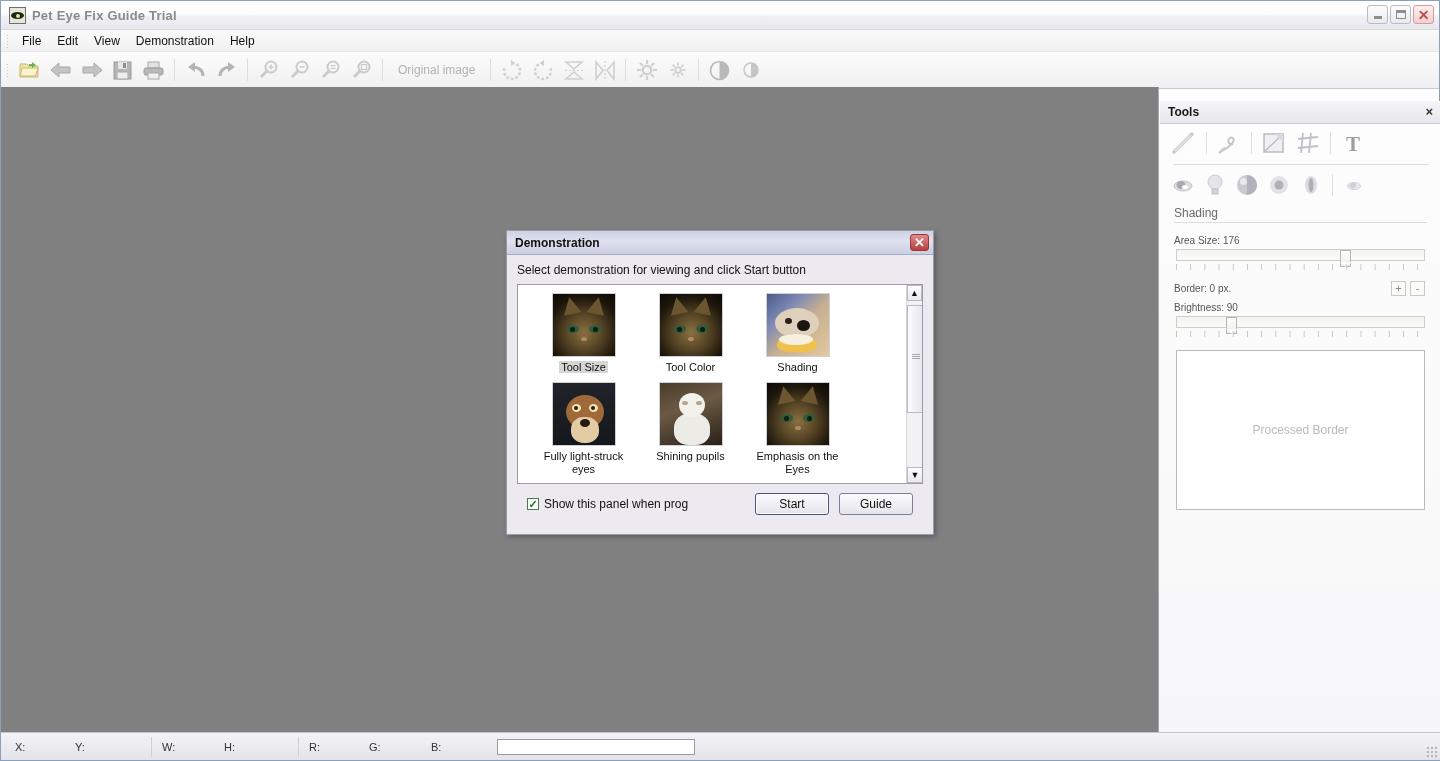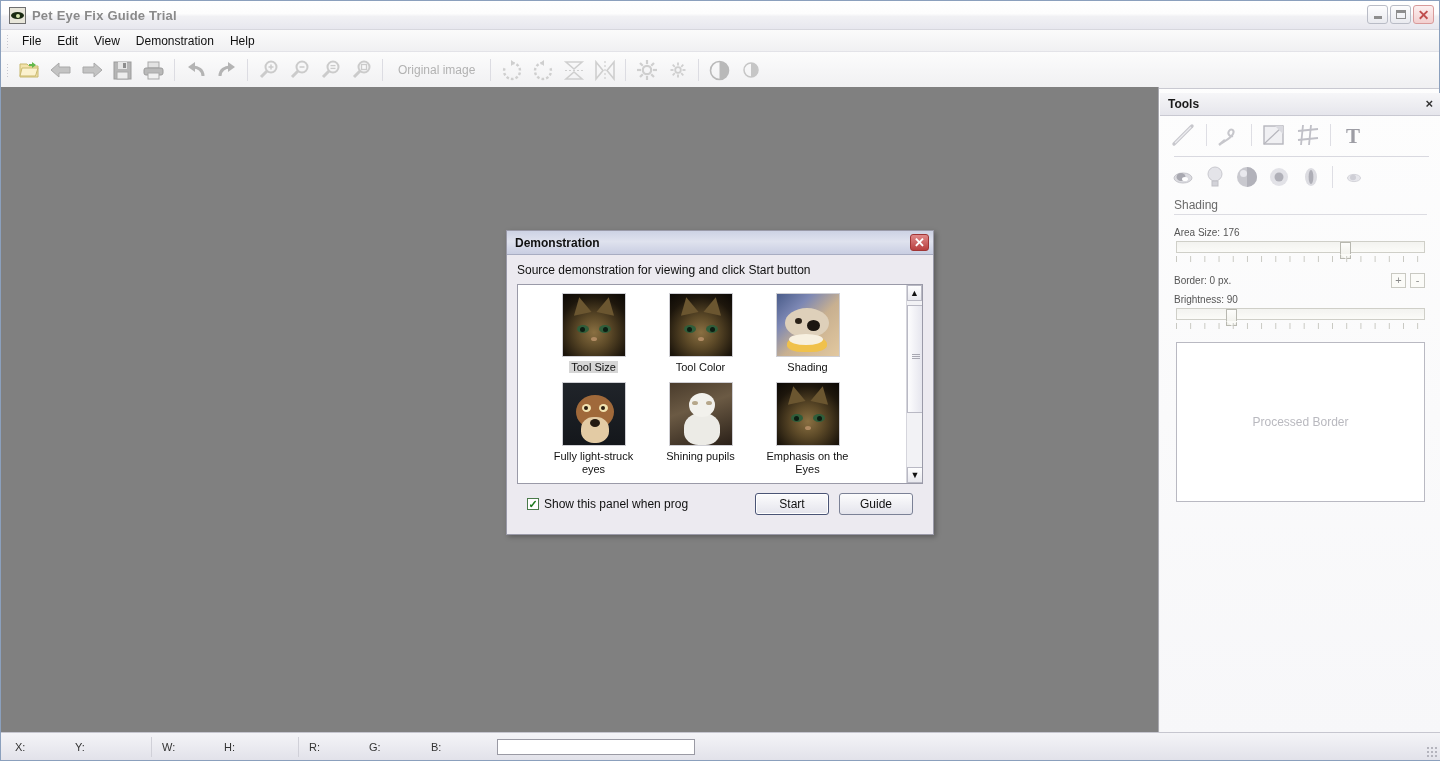--- a/index.html
+++ b/index.html
@@ -49,21 +49,21 @@
   .tb-btn{width:31px;height:30px;display:flex;align-items:center;justify-content:center;}
   .tb-sep{width:1px;height:22px;background:#dcdce2;margin:0 5px;}
   .tb-label{font-size:12px;color:#b2b2b2;padding:0 10px;white-space:nowrap;}
   svg{display:block;}
 
   
   .workspace{position:absolute;left:0;top:86px;width:1158px;height:646px;
     background:#808080;border-right:1px solid #a9a9b0;box-sizing:border-box;}
 
   
-  .tools{position:absolute;left:1159px;top:92px;width:281px;height:646px;
+  .tools{position:absolute;left:1159px;top:100px;width:281px;height:646px;
     background:linear-gradient(to bottom,#fdfdfd,#f7f7f9);box-sizing:border-box;}
   .tools-head{height:22px;display:flex;align-items:center;justify-content:space-between;
     background:linear-gradient(to bottom,#f6f6f8,#e6e6ec);
     border-bottom:1px solid #c9c9d2;padding:0 8px;}
   .tools-title{font-weight:bold;font-size:12px;color:#1a1a1a;}
   .tools-close{font-size:13px;font-weight:bold;color:#333;cursor:pointer;line-height:12px;}
   .tool-row{display:flex;align-items:center;padding:4px 8px;gap:2px;}
   .tool-icon{width:30px;height:28px;display:flex;align-items:center;justify-content:center;}
   .tool-icon.big{width:32px;height:30px;}
   .vsep{width:1px;height:22px;background:#dedee4;margin:0 4px;}
@@ -113,21 +113,21 @@
     border-bottom:1px solid #a8adc2;padding:0 4px 0 8px;box-sizing:border-box;}
   .dlg-title-text{font-weight:bold;font-size:12px;color:#101010;}
   .dlg-close{width:19px;height:17px;border:1px solid #a03535;border-radius:3px;
     background:linear-gradient(to bottom,#e08a8a,#b83f3f);
     display:flex;align-items:center;justify-content:center;
     color:#fff;font-size:13px;font-weight:bold;line-height:11px;box-sizing:border-box;}
   .dlg-body{padding:8px 10px 0 10px;}
   .dlg-hint{font-size:12px;color:#101010;margin-bottom:7px;}
   .listbox{position:relative;height:200px;background:#fff;border:1px solid #9a9aa8;
     box-sizing:border-box;overflow:hidden;}
-  .grid{display:flex;flex-wrap:wrap;padding:8px 2px 0 22px;}
+  .grid{display:flex;flex-wrap:wrap;padding:8px 2px 0 12px;}
   .cell{width:107px;text-align:center;margin-bottom:8px;}
   .thumb{width:64px;height:64px;margin:0 auto;border:1px solid #cfcfd4;
     box-sizing:border-box;overflow:hidden;position:relative;background:#2a2012;}
   .cell-label{font-size:11px;color:#111;margin-top:4px;line-height:13px;padding:0 4px;}
   .cell.selected .cell-label span{background:#d6d6d6;padding:0 2px;}
   .sbar{position:absolute;right:0;top:0;width:16px;height:100%;
     background:#f2f2f5;border-left:1px solid #d5d5dc;box-sizing:border-box;}
   .sbar-btn{height:16px;display:flex;align-items:center;justify-content:center;
     background:linear-gradient(to bottom,#fdfdfe,#e8e8ee);border:1px solid #b9b9c4;
     box-sizing:border-box;font-size:9px;color:#111;}
@@ -460,21 +460,21 @@
       <span>Processed Border</span>
     </div>
   </div>
 
   <div class="dialog">
     <div class="dlg-title">
       <span class="dlg-title-text">Demonstration</span>
       <span class="dlg-close">✕</span>
     </div>
     <div class="dlg-body">
-      <div class="dlg-hint">Source demonstration for viewing and click Start button</div>
+      <div class="dlg-hint">Select demonstration for viewing and click Start button</div>
 
       <div class="listbox">
         <div class="grid" id="demo-grid">
             <div class="cell selected">
               <div class="thumb">
                 <div style="position:absolute;inset:0;background:radial-gradient(circle at 50% 62%,#8a7042 0%,#5d4a28 32%,#1d160c 72%,#0b0805 100%);"></div>
                 <div style="position:absolute;left:9px;top:3px;border-left:9px solid transparent;border-right:9px solid transparent;border-bottom:17px solid #6b5630;transform:rotate(-12deg)"></div>
                 <div style="position:absolute;right:9px;top:3px;border-left:9px solid transparent;border-right:9px solid transparent;border-bottom:17px solid #6b5630;transform:rotate(12deg)"></div>
                 <div style="position:absolute;left:14px;top:31px;width:12px;height:8px;border-radius:50%;background:#2f5d3a"></div>
                 <div style="position:absolute;right:14px;top:31px;width:12px;height:8px;border-radius:50%;background:#2f5d3a"></div>

